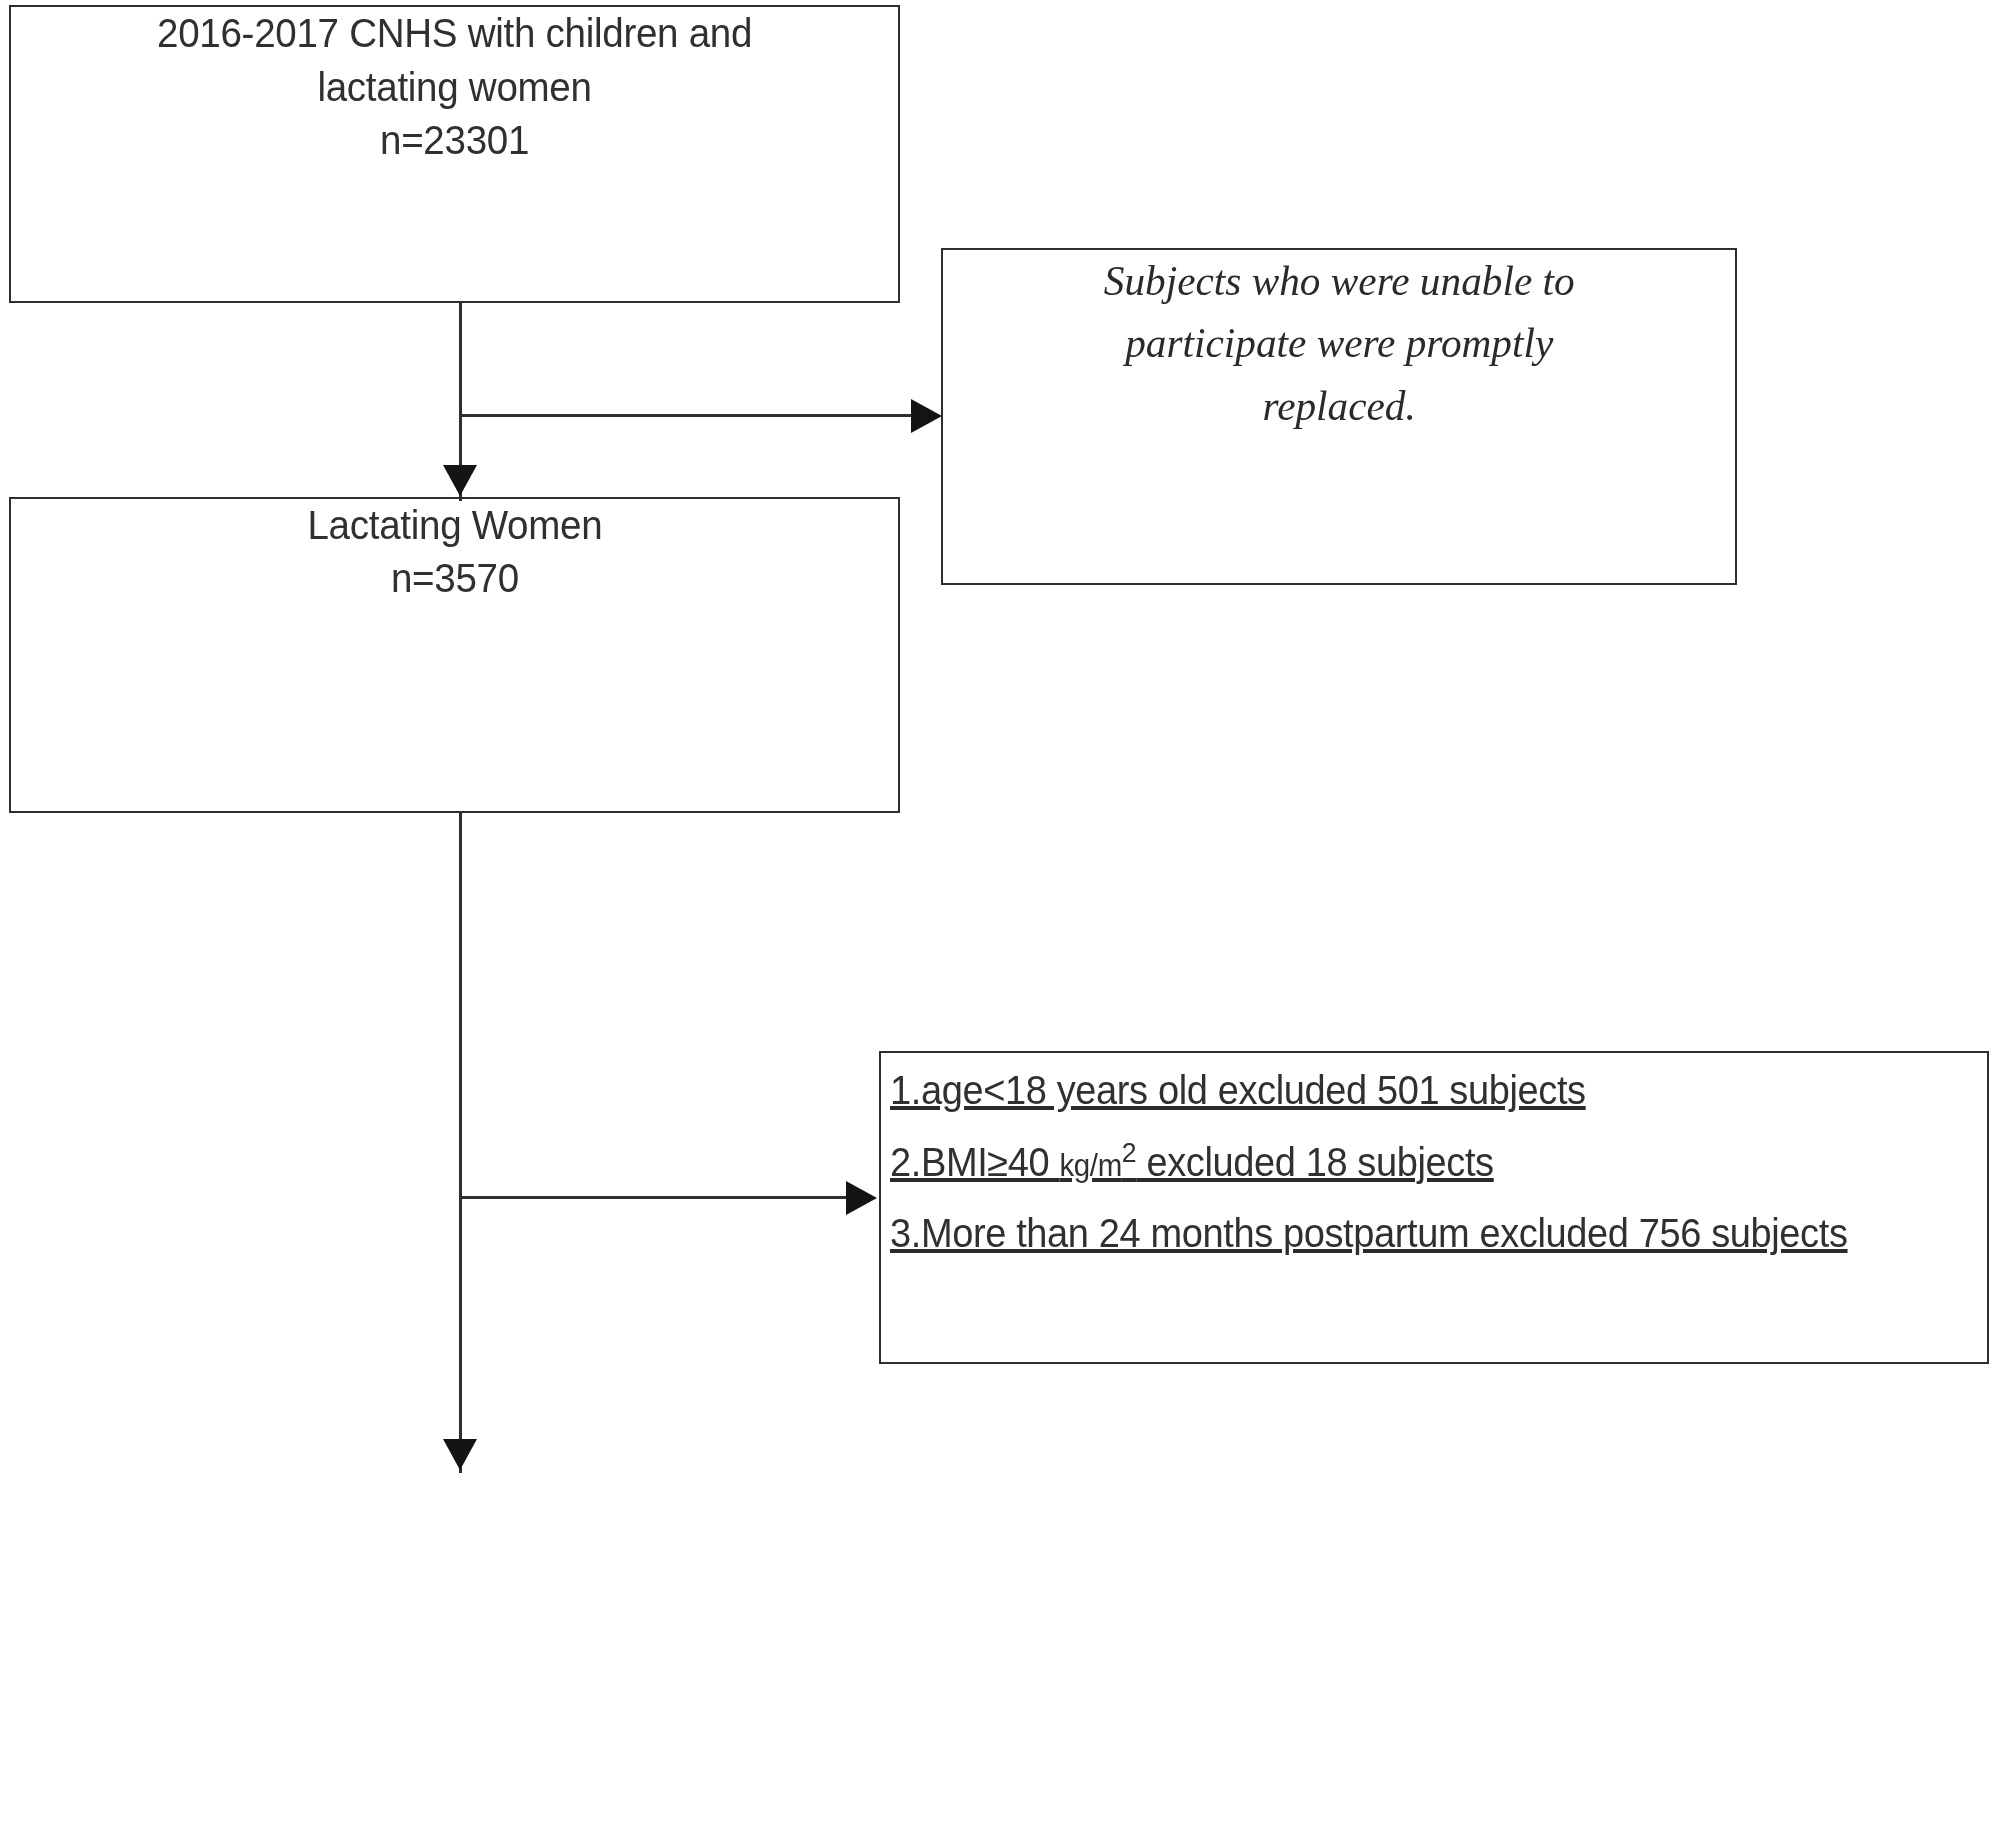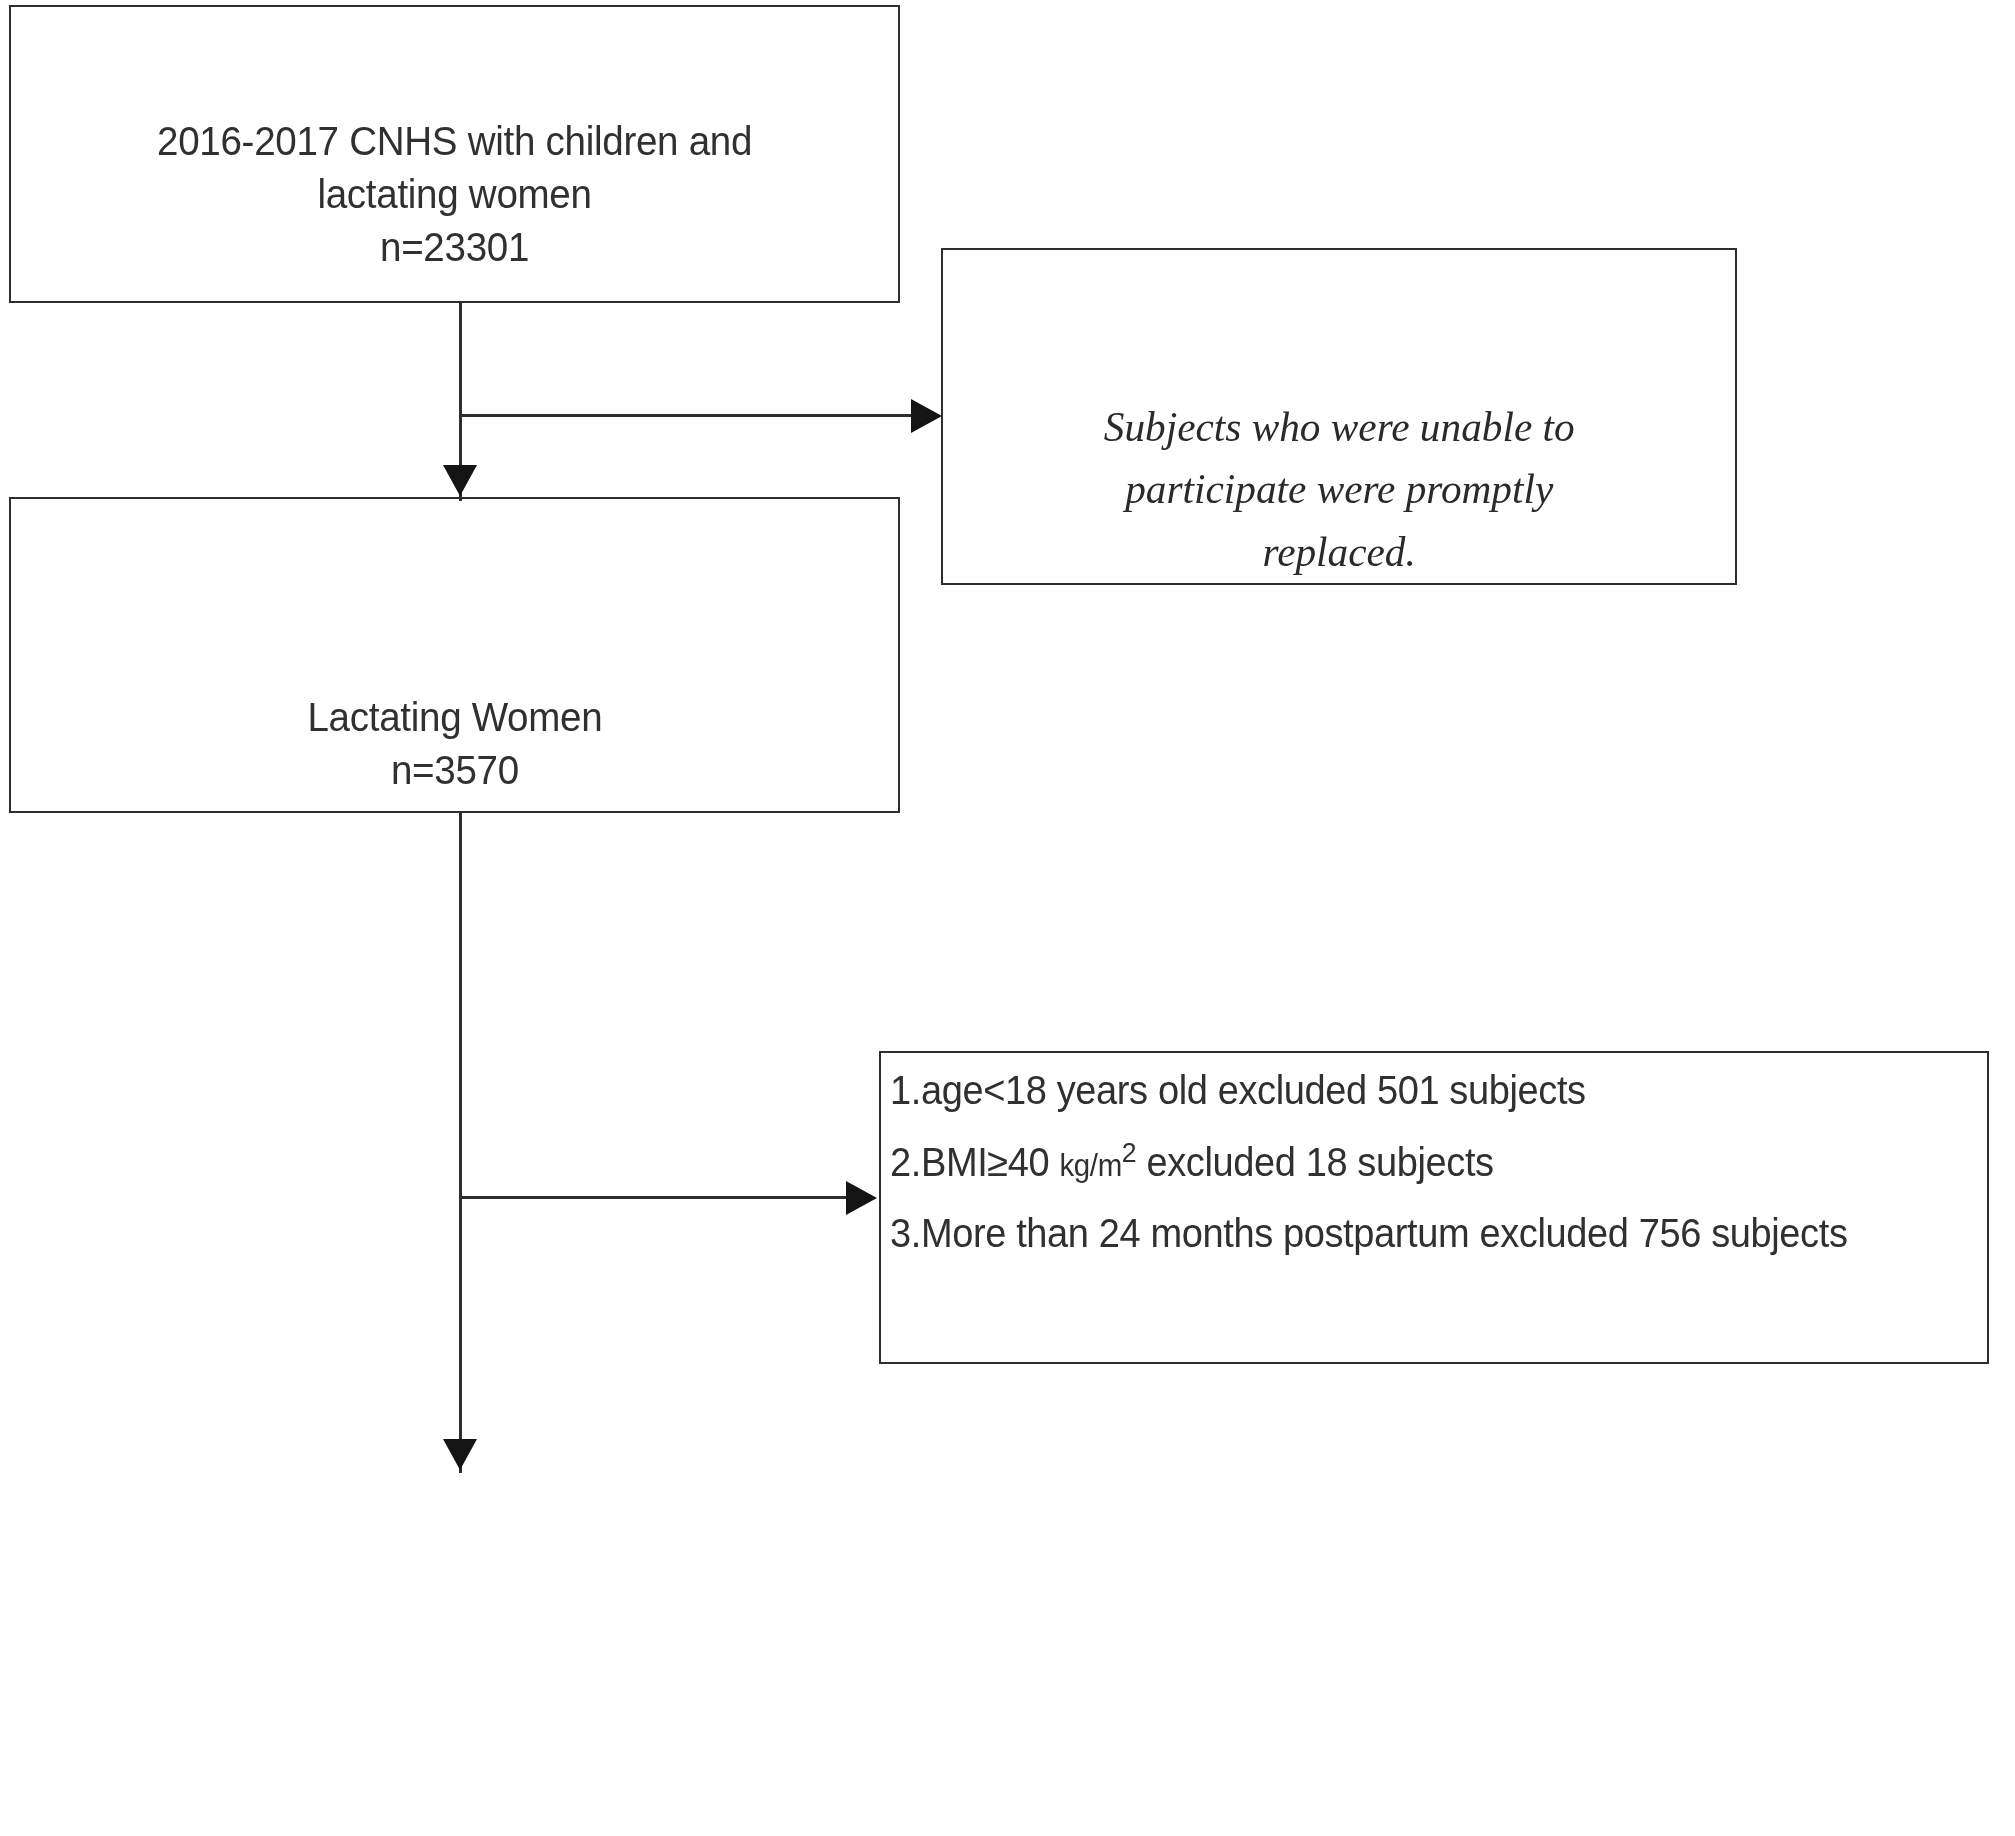--- a/index.html
+++ b/index.html
@@ -17,21 +17,21 @@
   }
 
   
   .fbox{
     position:absolute;
     box-sizing:border-box;
     background:#ffffff;
     border:2.7px solid #2e2e2e;
     display:flex;
     flex-direction:column;
-    justify-content:flex-end;
+    justify-content:flex-start;
     align-items:center;
   }
   .fbox .line{
     display:block;
     width:100%;
     text-align:center;
     white-space:nowrap;
   }
 
   
@@ -67,20 +67,21 @@
   
   #box-exclusions{
     position:absolute;
     left:879px; top:1051px;
     width:1110px; height:313px;
     box-sizing:border-box;
     background:#ffffff;
     border:2.7px solid #2e2e2e;
     padding:9.4px 5.4px 0 9.4px;
     display:block;
+    text-decoration:underline;
   }
   .excl-line{
     font-family:"Liberation Sans", sans-serif;
     font-size:40px;
     line-height:1.42;
     color:#303030;
     letter-spacing:-0.4px;
     white-space:nowrap;
     transform:scaleX(0.95);
     transform-origin:left center;

